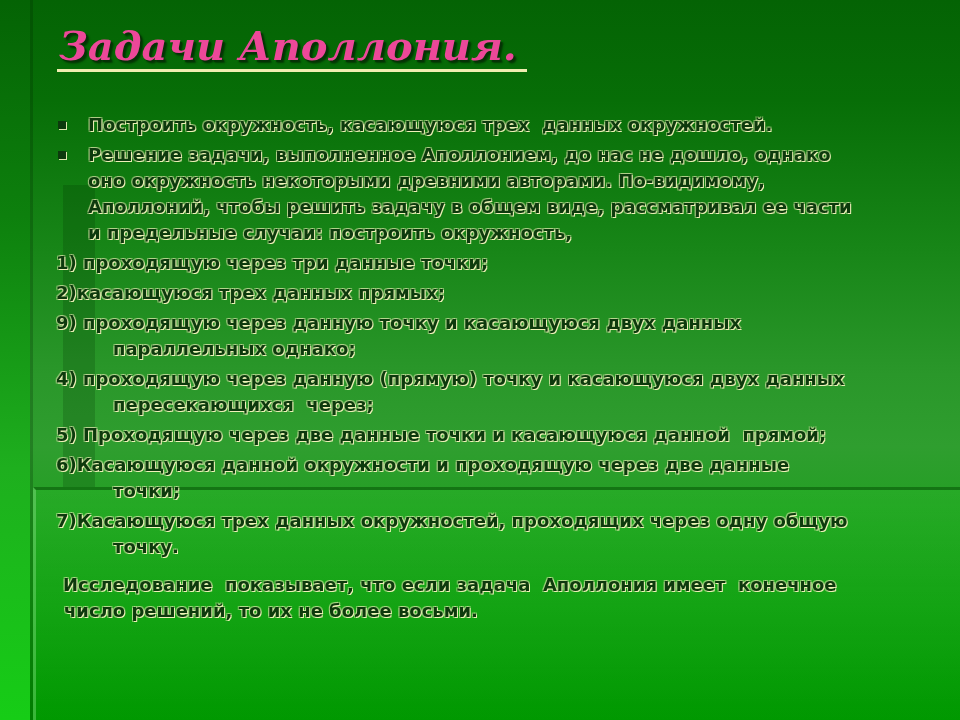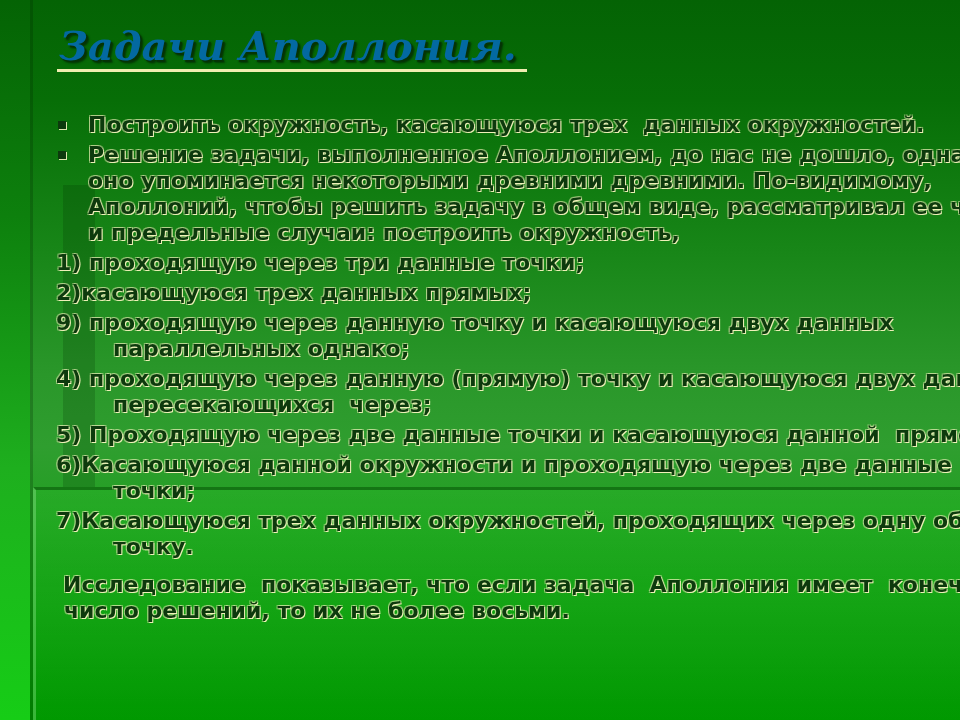--- a/index.html
+++ b/index.html
@@ -40,32 +40,32 @@
 
   
   .title-wrap { position: absolute; top: 24px; left: 57px; }
   .slide-title {
     display: inline-block;
     font-family: "DejaVu Serif", "Liberation Serif", serif;
     font-style: italic;
     font-weight: bold;
     font-size: 40px;
     line-height: 44px;
-    color: #0369a1;
+    color: #ec4899;
     text-shadow: 2px 2px 1px #063306, 3px 3px 2px rgba(0,30,0,0.55);
     border-bottom: 3px solid #f0edb0;
     padding: 0 10px 1px 2px;
     white-space: pre;
   }
 
   
   .content { position: absolute; top: 112px; left: 0; width: 960px; }
   .line {
     white-space: pre;
-    font-size: 22px;
+    font-size: 18px;
     line-height: 26px;
     font-weight: bold;
     color: #0d3a0d;
     text-shadow:
       1px 1px 0 rgba(246,243,190,0.95),
       -1px -1px 0 rgba(246,243,190,0.45),
       1px -1px 0 rgba(246,243,190,0.45),
       -1px 1px 0 rgba(246,243,190,0.45);
   }
   .b-item { position: relative; margin-bottom: 4px; }
@@ -99,21 +99,21 @@
 <div class="content">
 
   <div class="b-item">
     <span class="marker"></span>
     <div class="line">Построить окружность, касающуюся трех  данных окружностей.</div>
   </div>
 
   <div class="b-item">
     <span class="marker"></span>
     <div class="line">Решение задачи, выполненное Аполлонием, до нас не дошло, однако</div>
-    <div class="line">оно упоминается некоторыми древними древними. По-видимому,</div>
+    <div class="line">оно окружность некоторыми древними авторами. По-видимому,</div>
     <div class="line">Аполлоний, чтобы решить задачу в общем виде, рассматривал ее части</div>
     <div class="line">и предельные случаи: построить окружность,</div>
   </div>
 
   <div class="n-item">
     <div class="line first">1) проходящую через три данные точки;</div>
   </div>
 
   <div class="n-item">
     <div class="line first">2)касающуюся трех данных прямых;</div>

